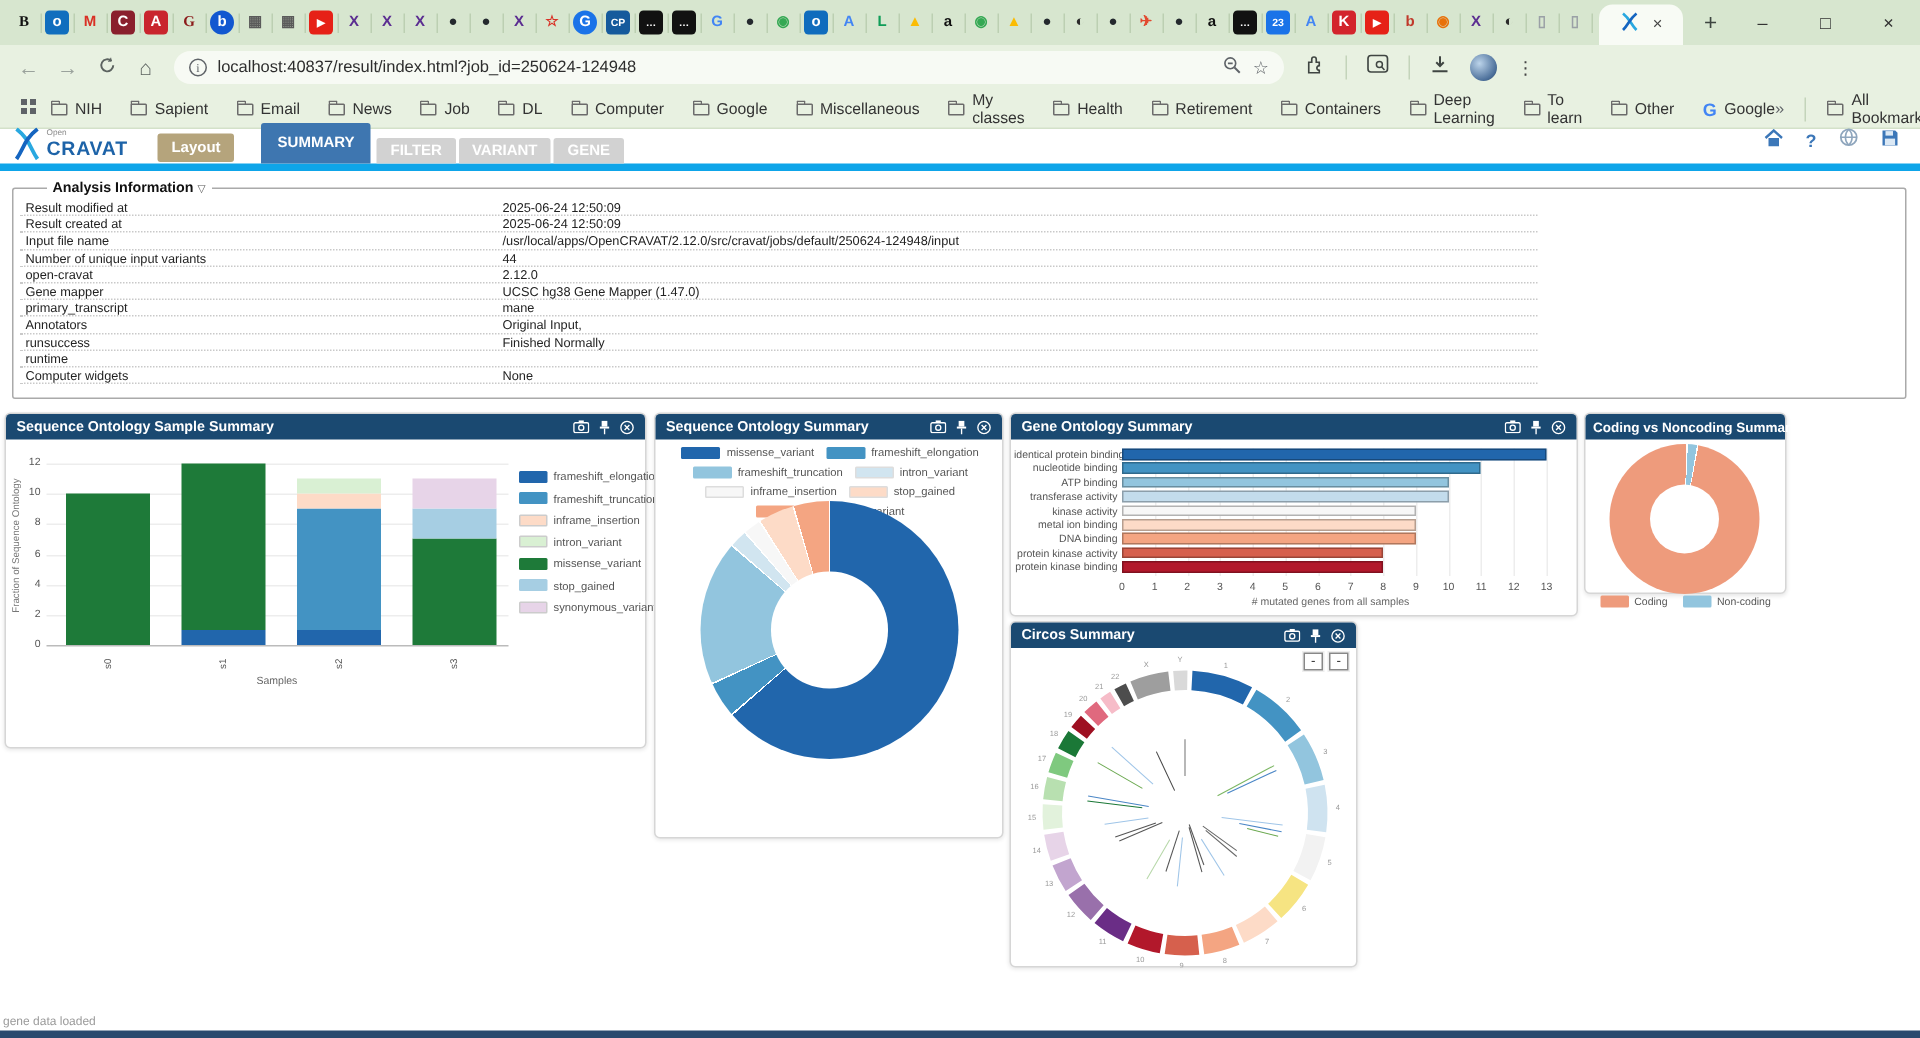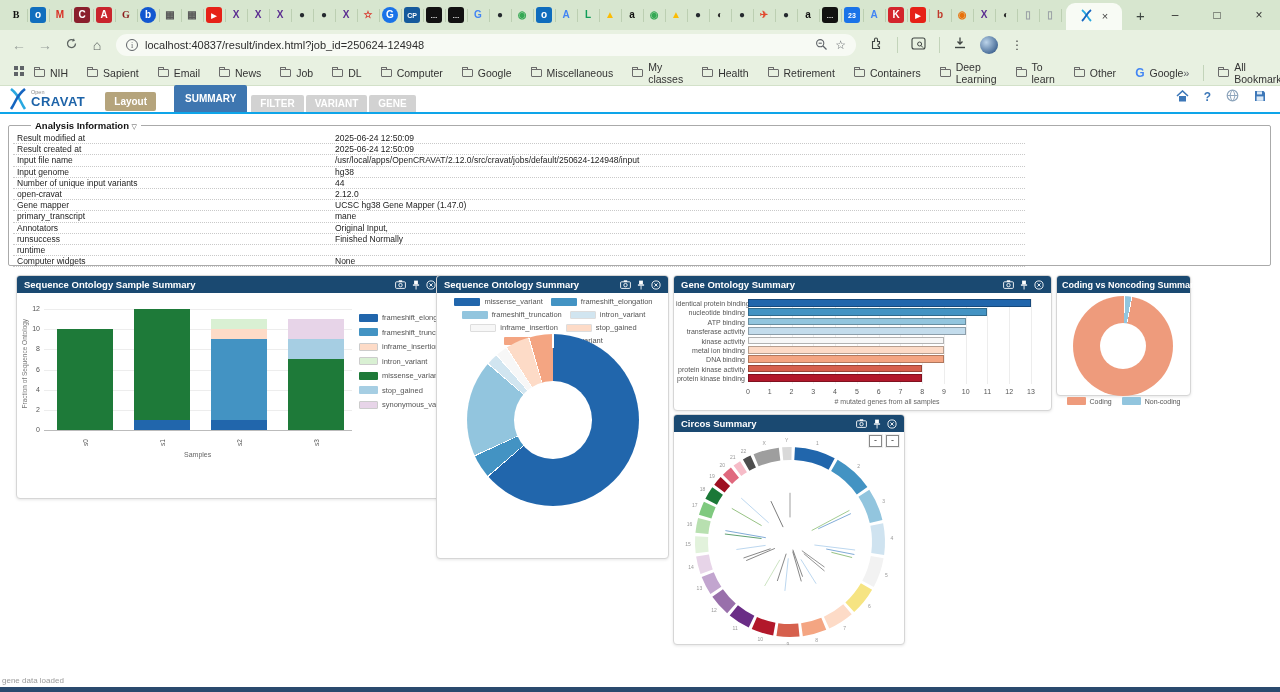--- a/index.html
+++ b/index.html
@@ -26,21 +26,21 @@
   .bookbar{position:absolute;left:0;top:60px;width:1280px;height:26px;background:#e8f1e1;border-bottom:1px solid #d3e1c9;display:flex;align-items:center;padding:0 12px;font-size:10.5px;color:#333}
   .appsicon{width:4px;height:4px;background:#5f6368;box-shadow:6px 0 #5f6368,0 6px #5f6368,6px 6px #5f6368;margin:-5px 16px 5px 2px;flex:none}
   .bmwrap{display:flex;align-items:center;gap:19px}
   .bm{display:flex;align-items:center;gap:5px}
   .fold{width:11px;height:8px;border:1px solid #6b6b6b;border-radius:1px;position:relative;display:inline-block;flex:none}
   .fold::before{content:"";position:absolute;top:-3px;left:-1px;width:4px;height:2px;border:1px solid #6b6b6b;border-bottom:none;border-radius:1px 1px 0 0}
   .gicon{color:#4285f4;font-weight:bold;font-size:12px}
   .bbright{margin-left:auto;display:flex;align-items:center;gap:14px}
   .chev{color:#5f6368;font-size:11px}
   
-  .appheader{position:absolute;left:0;top:86px;width:1280px;height:28px;background:#fff;border-bottom:2px solid #0ea5e9;display:flex;align-items:flex-end}
+  .appheader{position:absolute;left:0;top:86px;width:1280px;height:28px;background:#fff;border-bottom:5px solid #0ea5e9;display:flex;align-items:flex-end}
   .logo{display:flex;align-items:center;margin:0 10px 2px 8px}
   .logotext{display:flex;flex-direction:column;line-height:1;margin-left:3px}
   .logotop{font-size:5.5px;color:#888}
   .logomain{font-size:13px;font-weight:bold;color:#1d63a8;letter-spacing:.5px}
   .layoutbtn{background:#b5a47c;color:#fff;font-size:10px;font-weight:bold;padding:4px 9px;border-radius:2px;margin:0 18px 1px 10px}
   .apptabs{display:flex;align-items:flex-end;gap:2px}
   .apptab{background:#d2d2d2;color:#fff;font-size:10px;font-weight:bold;padding:3px 9px;border-radius:2px 2px 0 0}
   .apptab.active{background:#3e76b0;padding:8px 11px;margin-right:2px}
   .hdricons{margin-left:auto;display:flex;align-items:center;gap:15px;margin-right:14px;margin-bottom:6px}
   .qmark{color:#3c77b8;font-weight:bold;font-size:12px}
@@ -368,24 +368,20 @@
       </div>
       <div class="airow">
         <div class="ailabel">Result created at</div>
         <div class="aival">2025-06-24 12:50:09</div>
       </div>
       <div class="airow">
         <div class="ailabel">Input file name</div>
         <div class="aival">/usr/local/apps/OpenCRAVAT/2.12.0/src/cravat/jobs/default/250624-124948/input</div>
       </div>
       <div class="airow">
-        <div class="ailabel">Input genome</div>
-        <div class="aival">hg38</div>
-      </div>
-      <div class="airow">
         <div class="ailabel">Number of unique input variants</div>
         <div class="aival">44</div>
       </div>
       <div class="airow">
         <div class="ailabel">open-cravat</div>
         <div class="aival">2.12.0</div>
       </div>
       <div class="airow">
         <div class="ailabel">Gene mapper</div>
         <div class="aival">UCSC hg38 Gene Mapper (1.47.0)</div>
@@ -405,21 +401,21 @@
       <div class="airow">
         <div class="ailabel">runtime</div>
       </div>
       <div class="airow">
         <div class="ailabel">Computer widgets</div>
         <div class="aival">None</div>
       </div>
     </div>
 </fieldset>
 
-<div class="panel" style="left:16px;top:275px;width:428px;height:224px">
+<div class="panel" style="left:3px;top:275px;width:428px;height:224px">
   <div class="ptitle">
       <span>Sequence Ontology Sample Summary</span>
       <span class="picons">
         <span class="wic">
           <svg width="11" height="9" viewBox="0 0 11 9">
             <rect x="0.6" y="1.8" width="9.8" height="6.6" rx="1" fill="none" stroke="#fff" stroke-width="0.9"></rect>
             <circle cx="5.5" cy="5.1" r="1.7" fill="none" stroke="#fff" stroke-width="0.9"></circle>
             <rect x="3.8" y="0.3" width="3.4" height="1.6" fill="#fff"></rect>
           </svg>
         </span>

